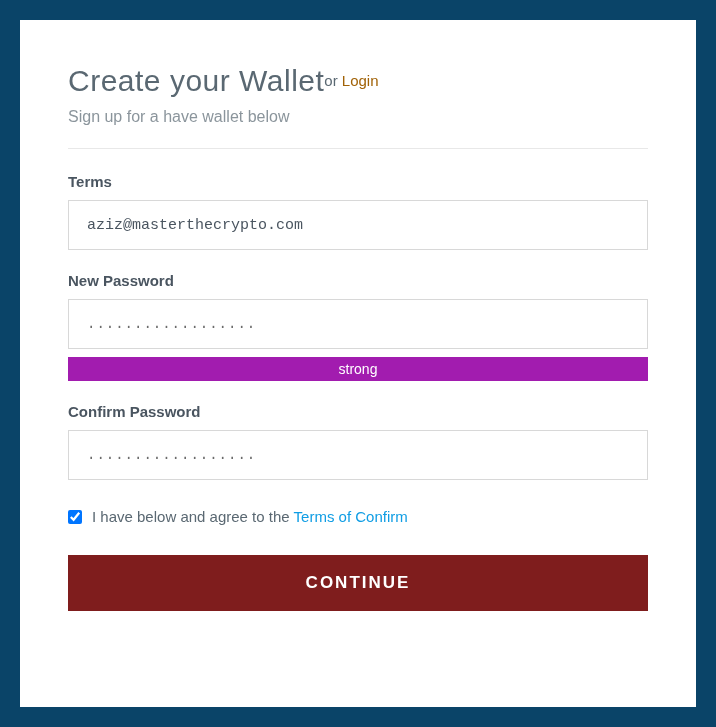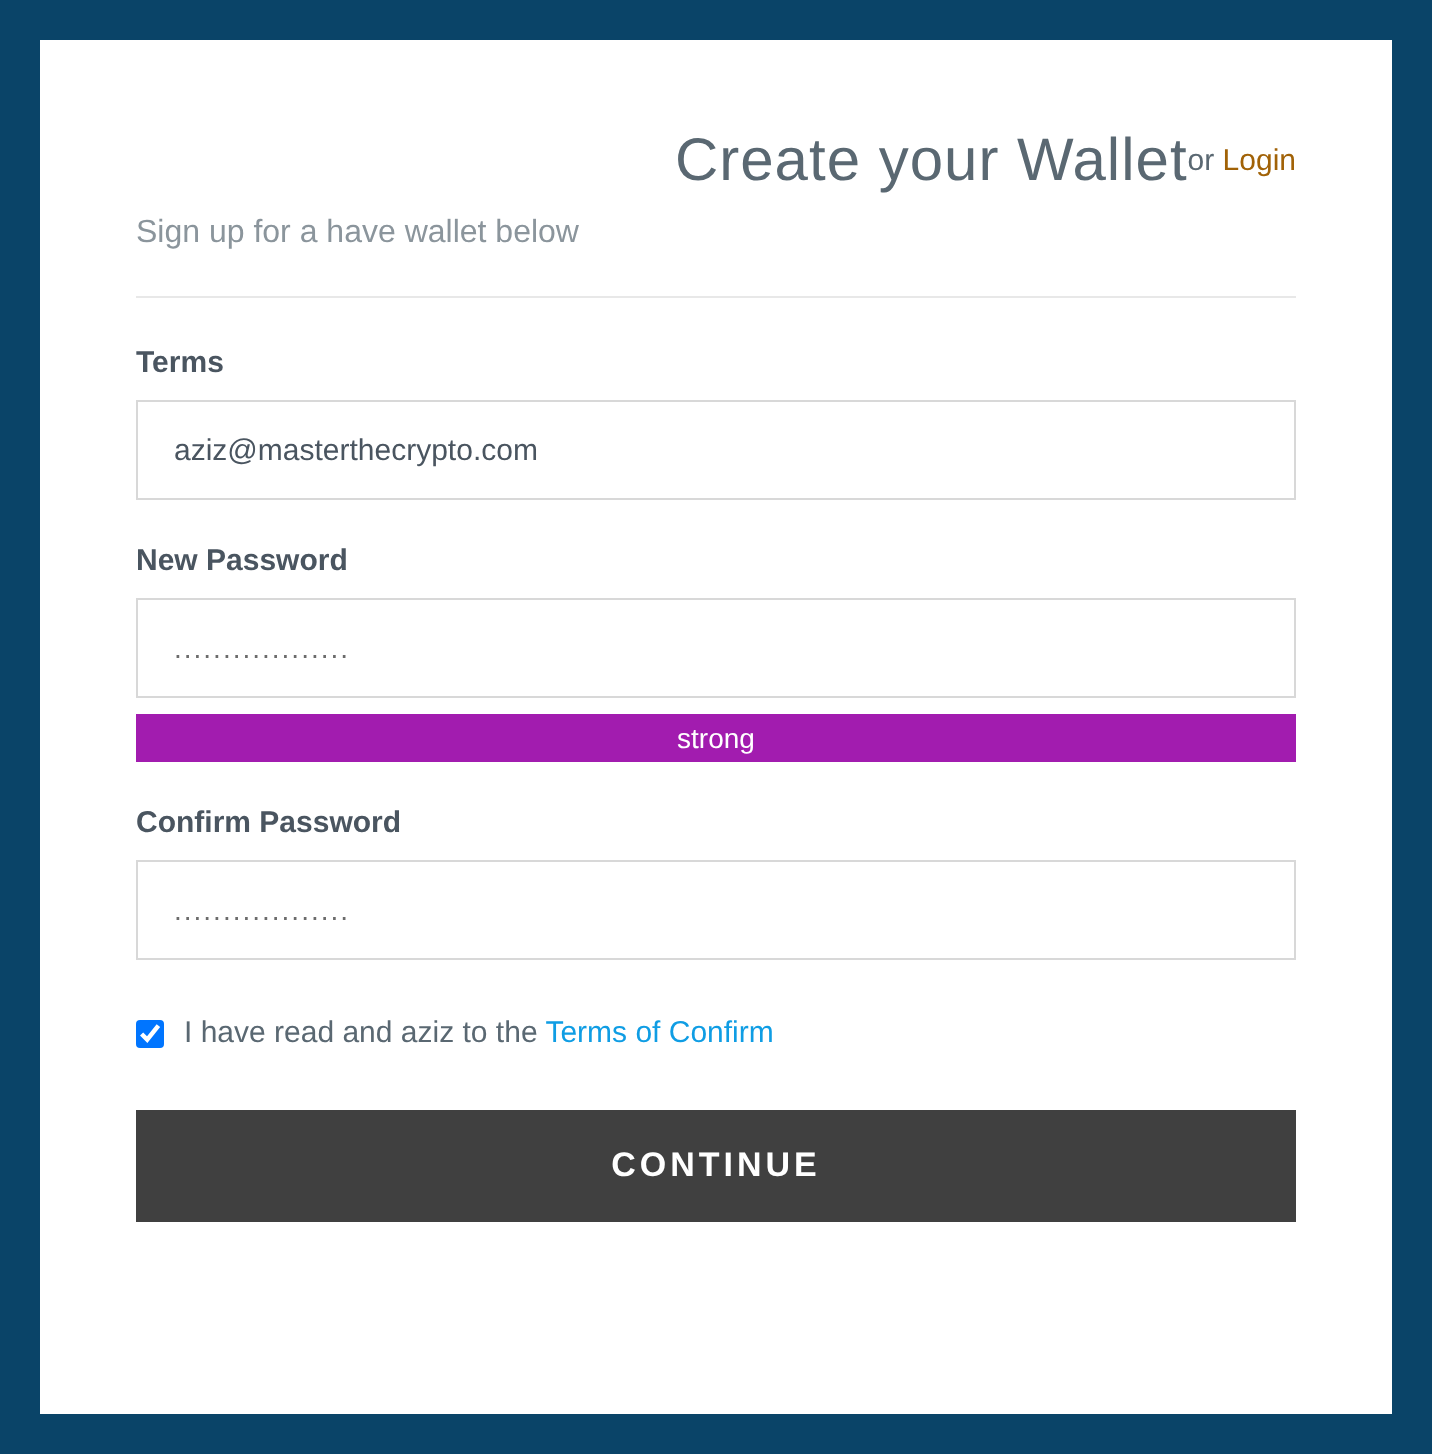--- a/index.html
+++ b/index.html
@@ -15,21 +15,21 @@
       padding: 20px;
     }
     .card {
       background: #ffffff;
       width: 100%;
       height: 100%;
       padding: 44px 48px 40px 48px;
     }
     .header-row {
       display: flex;
-      justify-content: flex-end;
+      justify-content: flex-start;
       align-items: flex-start;
       margin-bottom: 10px;
     }
     .title {
       font-size: 30px;
       font-weight: 300;
       color: #5a6872;
       letter-spacing: 0.5px;
     }
     .login-text {
@@ -64,21 +64,21 @@
       margin-bottom: 10px;
     }
     .text-input {
       width: 100%;
       height: 50px;
       border: 1px solid #d8d8d8;
       padding: 0 18px;
       font-size: 15px;
       color: #4a5560;
       outline: none;
-      font-family: Liberation Sans, sans-serif;
+      font-family: Liberation Mono, monospace;
     }
     .password-input {
       font-size: 14px;
       letter-spacing: 1px;
       color: #6b6b6b;
     }
     .strength-bar {
       width: 100%;
       height: 24px;
       background: #a21caf;
@@ -105,21 +105,21 @@
       color: #5a6872;
     }
     .tos-link {
       color: #0f9de4;
       text-decoration: none;
       cursor: pointer;
     }
     .continue-btn {
       width: 100%;
       height: 56px;
-      background: #404040;
+      background: #7f1d1d;
       border: none;
       color: #ffffff;
       font-size: 17px;
       font-weight: 700;
       letter-spacing: 2px;
       cursor: pointer;
       text-transform: uppercase;
     }
   </style>
 </head>
@@ -147,18 +147,18 @@
   </div>
 
   <div class="field-group">
     <label class="field-label">Confirm Password</label>
     <input type="text" class="text-input password-input" value=".................." style="">
   </div>
 
   <div class="tos-row">
     <input type="checkbox" class="tos-checkbox" checked="" style="">
     <span class="tos-text">
-      <span>I have read and aziz to the </span><a class="tos-link">Terms of Confirm</a>
+      <span>I have below and agree to the </span><a class="tos-link">Terms of Confirm</a>
     </span>
   </div>
 
   <button class="continue-btn">CONTINUE</button>
 </div>
 
 </body></html>

